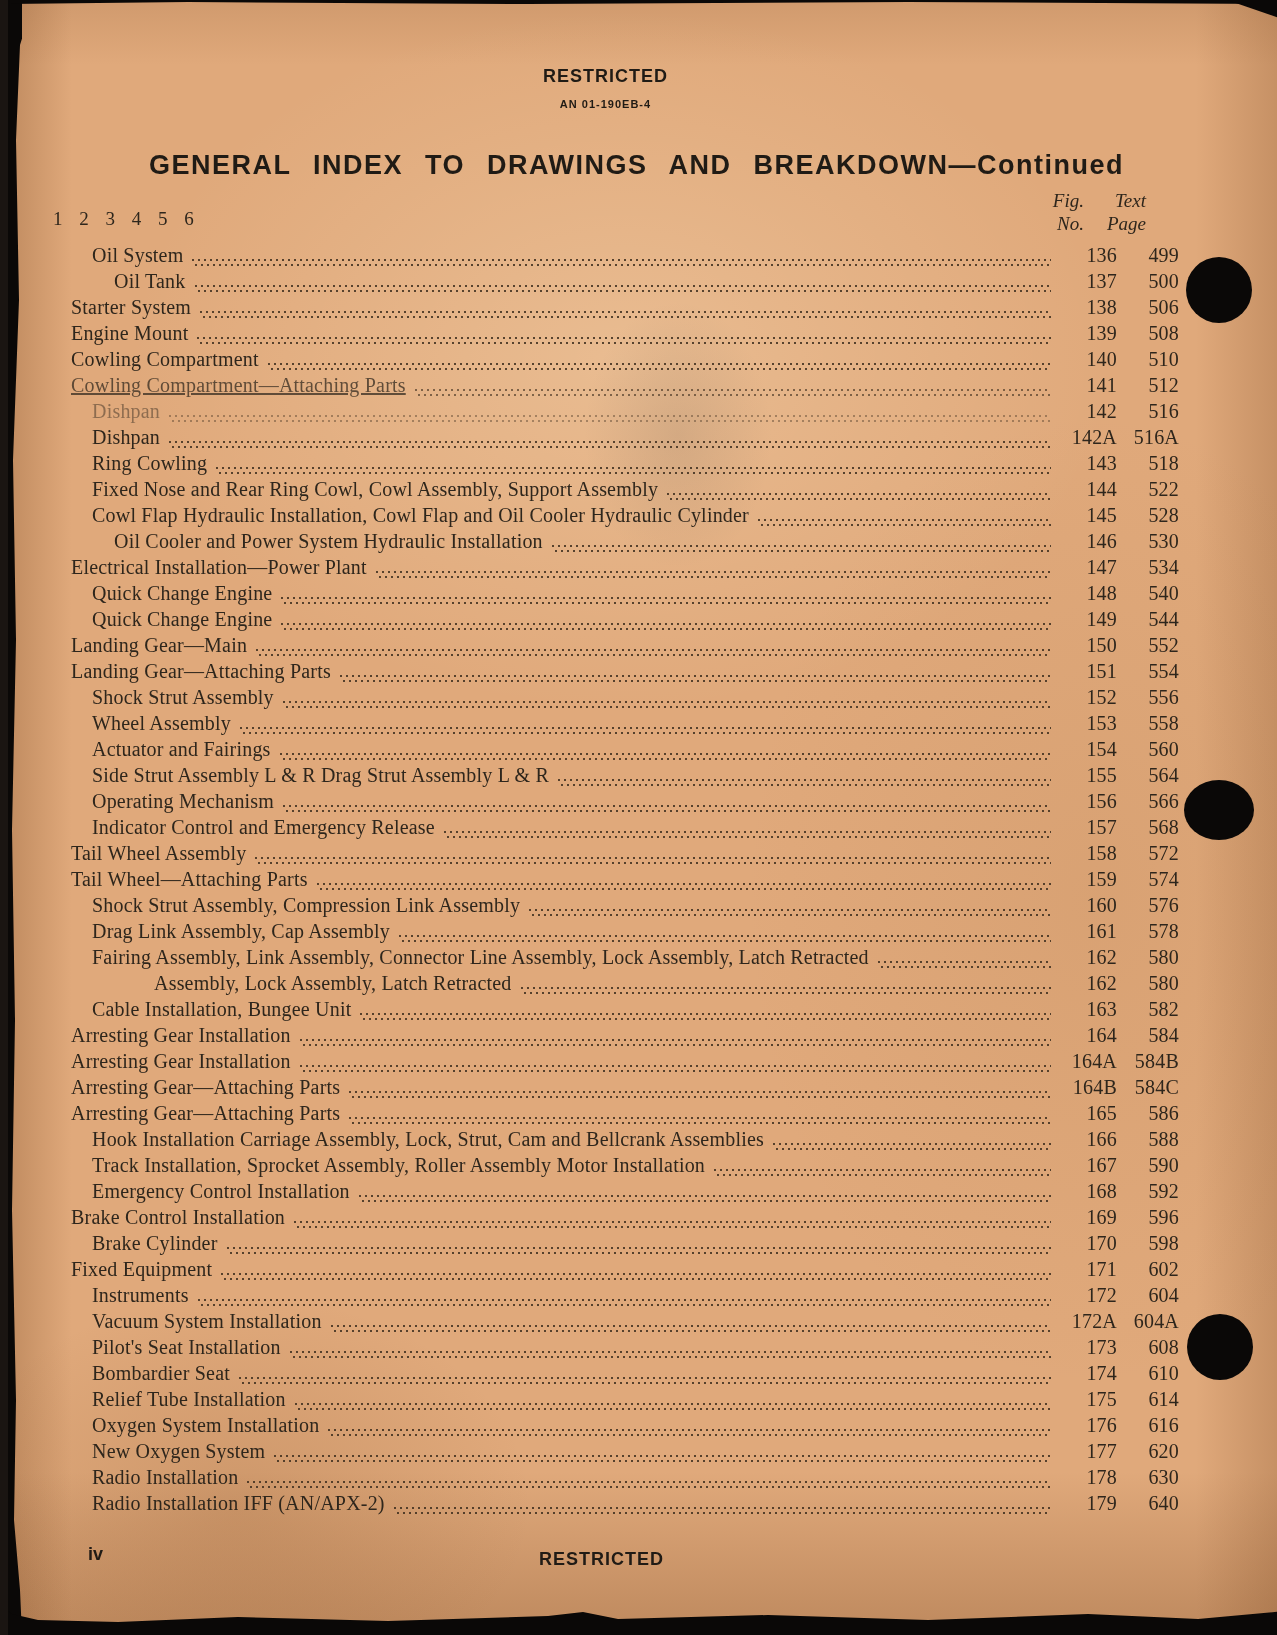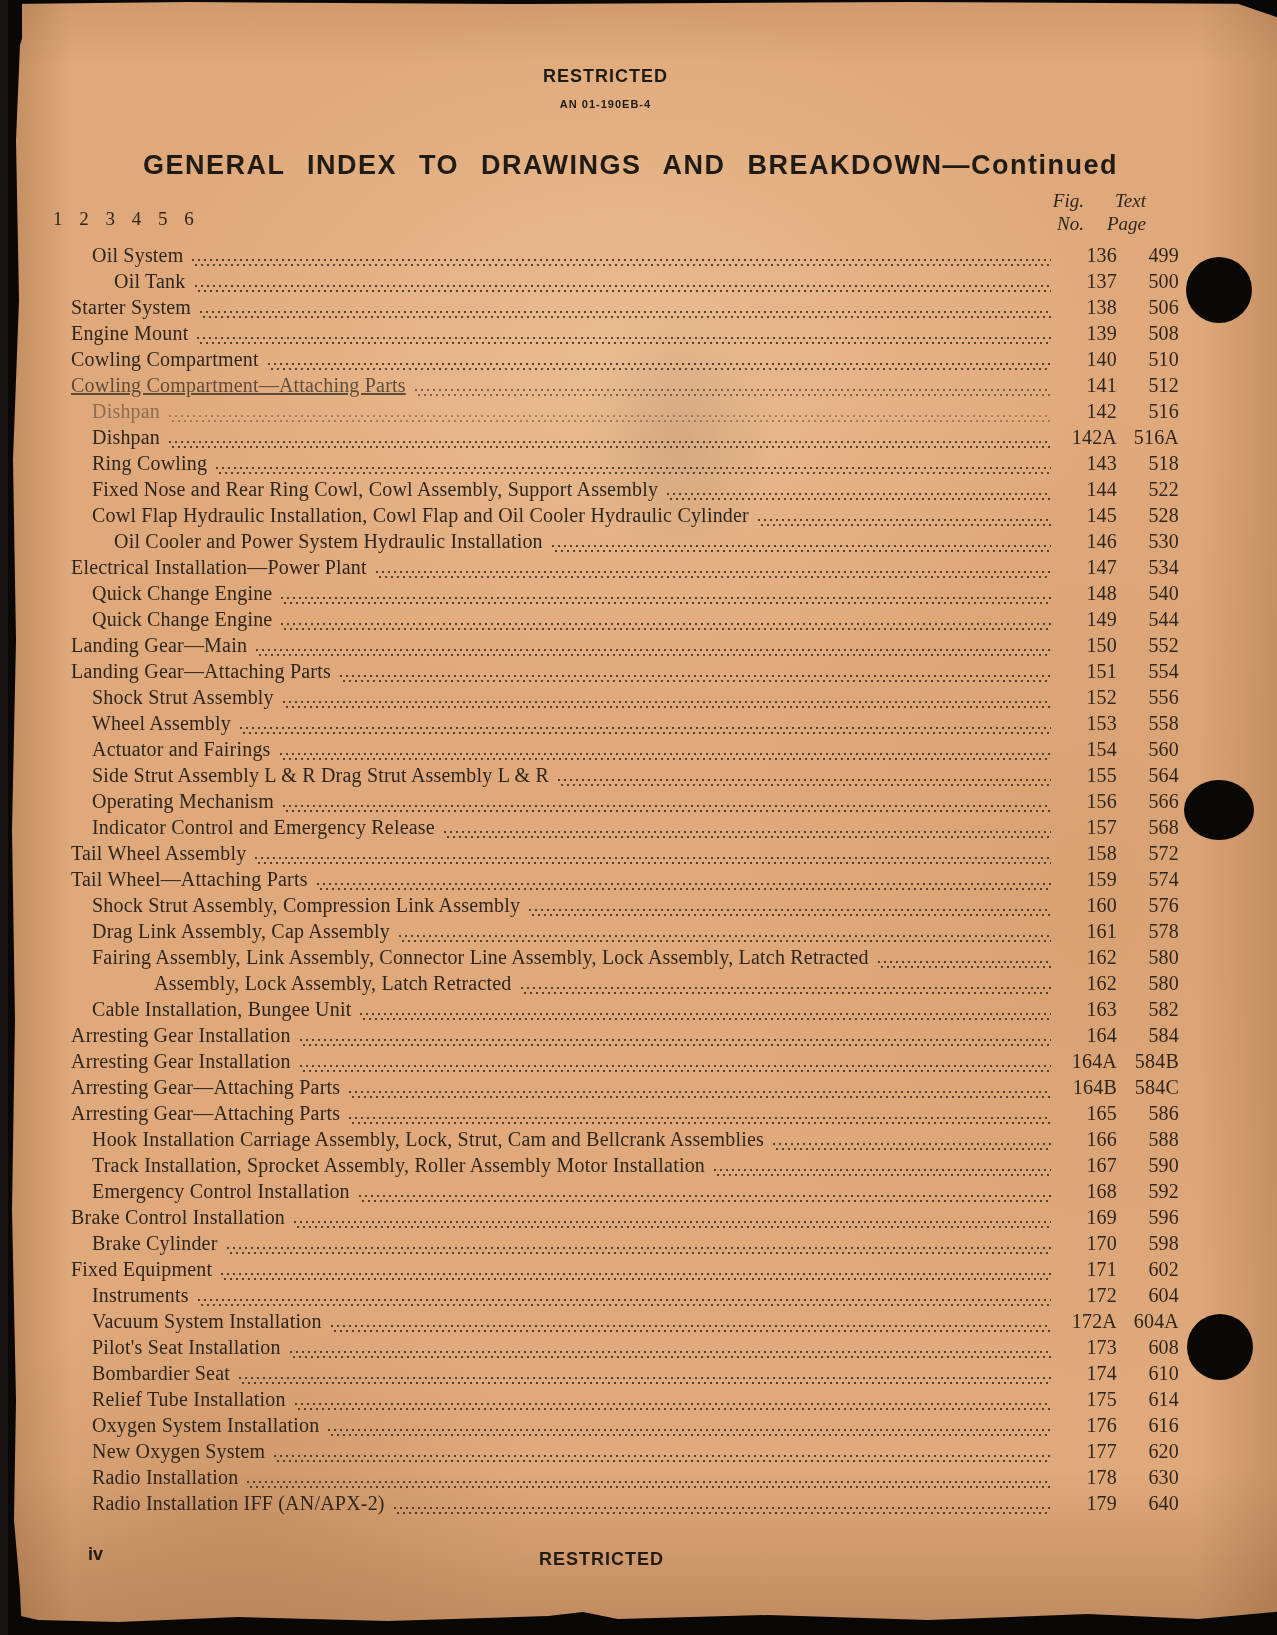--- a/index.html
+++ b/index.html
@@ -39,21 +39,21 @@
     border-radius:50%;
   }
   .hole{position:absolute;background:var(--scan,#0a0807);border-radius:50%;}
   .hole-1{left:1178px;top:257px;width:66px;height:66px;}
   .hole-2{left:1176px;top:780px;width:70px;height:60px;}
   .hole-3{left:1179px;top:1314px;width:66px;height:66px;}
   
   .sans{font-family:"Liberation Sans",sans-serif;font-weight:bold;color:var(--ink-heading,#201b15);}
   .restricted-top{position:absolute;left:0;top:66px;width:1195px;text-align:center;font-size:18px;letter-spacing:1px;}
   .doc-number{position:absolute;left:0;top:98px;width:1195px;text-align:center;font-size:11px;letter-spacing:1px;}
-  .title{position:absolute;left:135px;top:150px;margin:0;font-size:27px;letter-spacing:1.5px;word-spacing:13px;white-space:nowrap;}
+  .title{position:absolute;left:141px;top:150px;margin:0;font-size:27px;letter-spacing:1.5px;word-spacing:13px;white-space:nowrap;}
   .left-note{position:absolute;left:45px;top:208px;font-size:19px;letter-spacing:6px;color:var(--ink,#2e261c);}
   .col-headers{position:absolute;left:0;top:189px;width:1277px;font-style:italic;font-size:19px;line-height:23px;color:var(--ink,#2e261c);}
   .col-headers .cols{display:flex;justify-content:flex-end;padding-right:139px;}
   .col-fig{width:60px;text-align:right;}
   .col-page{width:62px;text-align:right;}
   
   .rows{position:absolute;left:0;top:242px;width:1277px;color:var(--ink,#2e261c);}
   .row{display:flex;align-items:baseline;height:26px;line-height:26px;font-size:20px;letter-spacing:.2px;padding-right:106px;white-space:nowrap;}
   .row .label{flex:0 0 auto;}
   .indent-0{padding-left:63px;}

